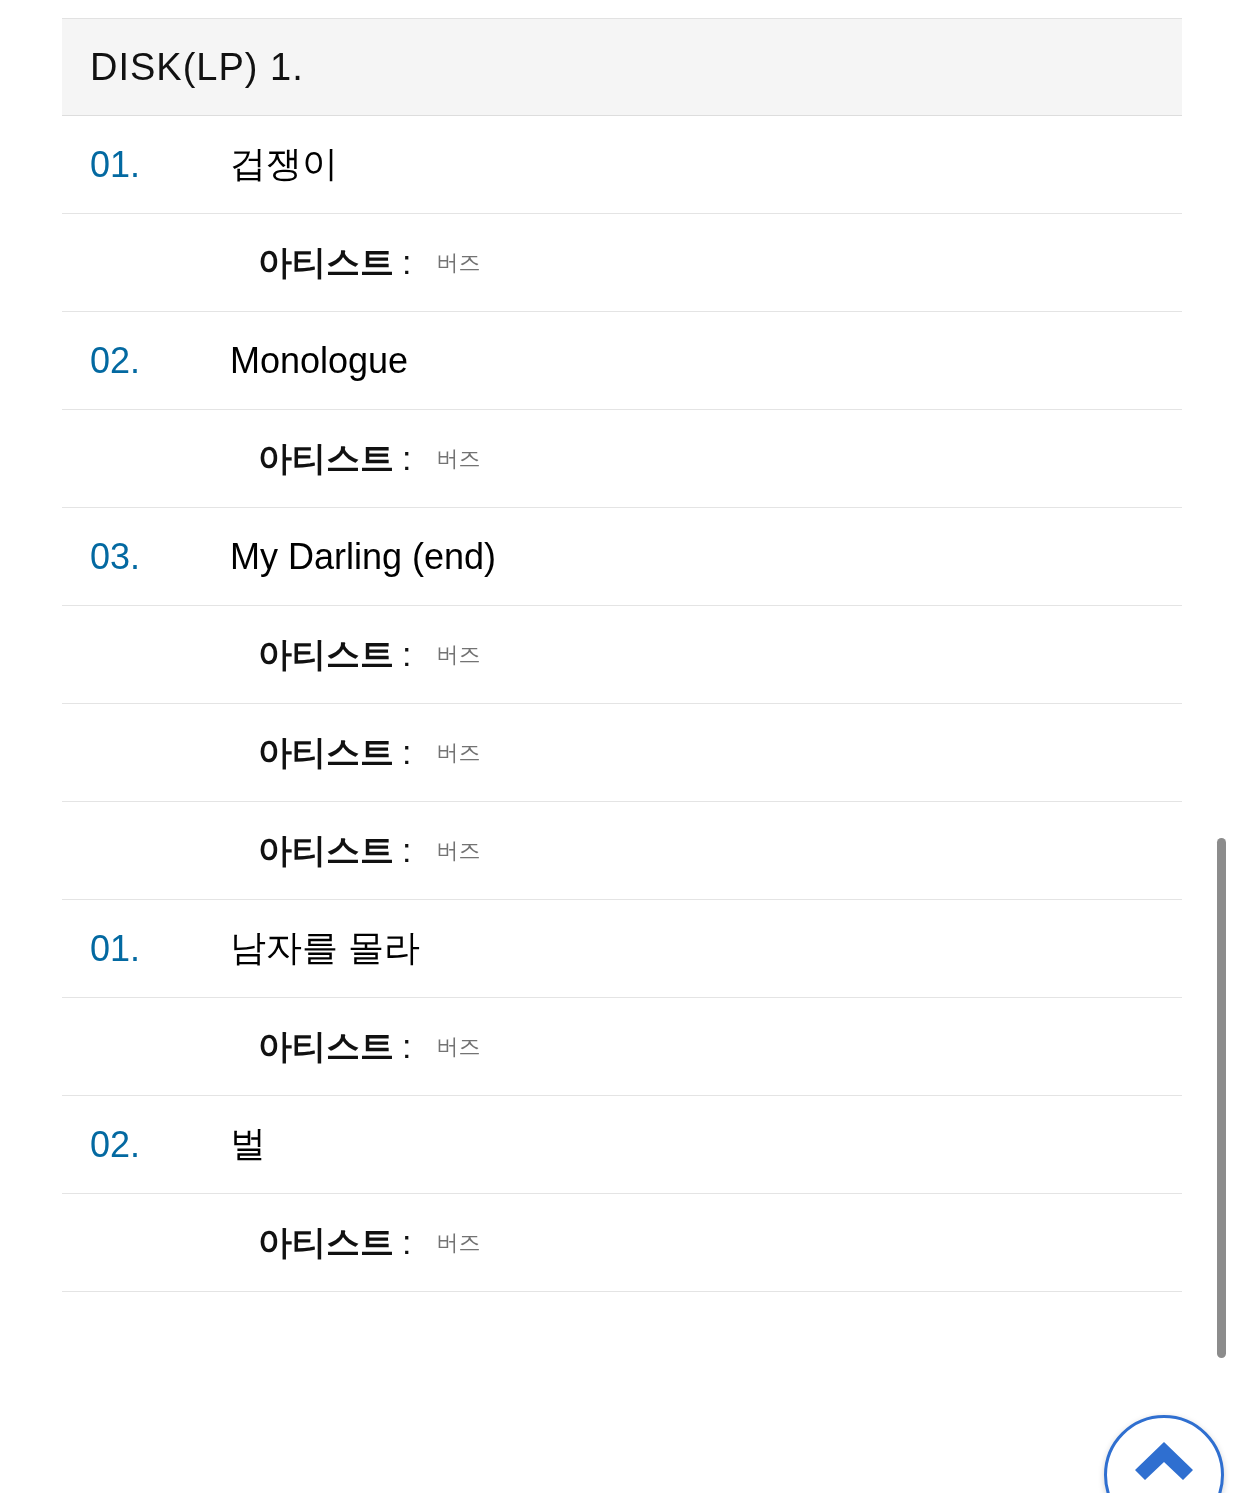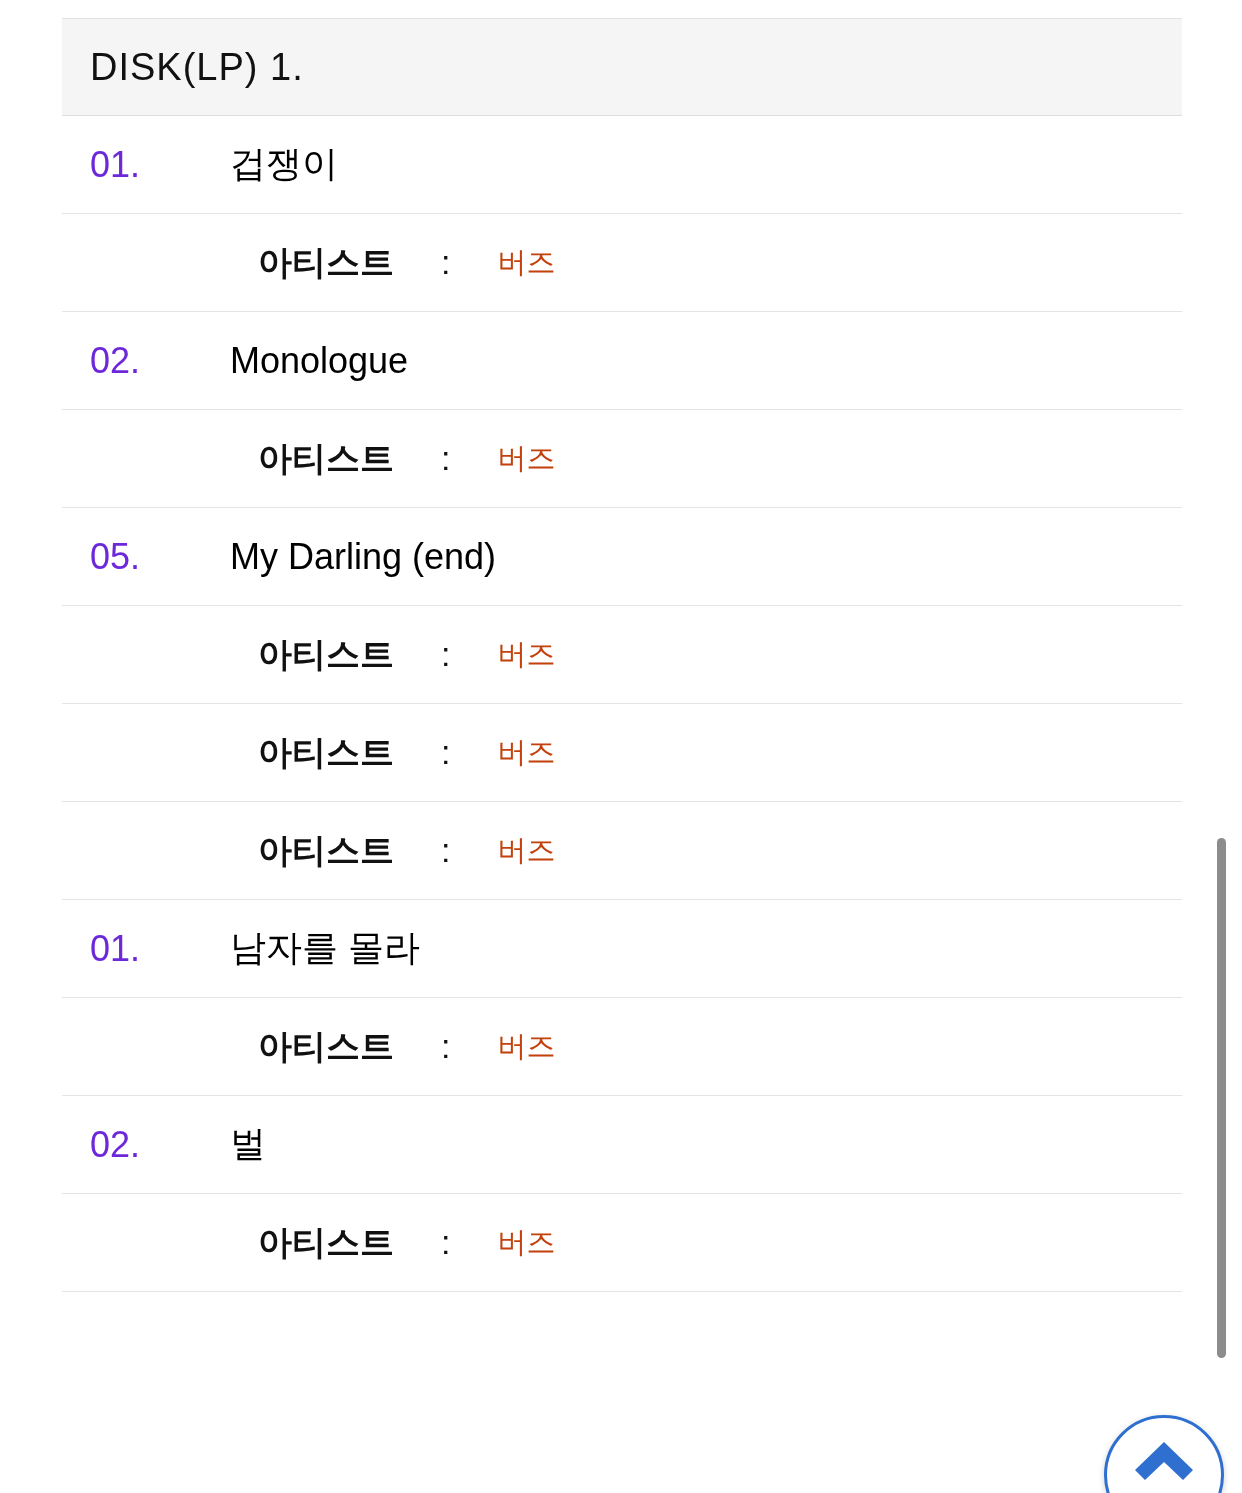--- a/index.html
+++ b/index.html
@@ -41,48 +41,48 @@
     align-items: center;
     height: 98px;
     border-bottom: 1px solid #e4e4e4;
     box-sizing: border-box;
   }
   .track-num {
     width: 168px;
     padding-left: 28px;
     box-sizing: border-box;
     font-size: 36px;
-    color: #6d28d9;
+    color: #0369a1;
   }
   .track-title {
     font-size: 36px;
     color: #000000;
   }
   .artist-row {
     display: flex;
     align-items: center;
     height: 98px;
     border-bottom: 1px solid #e4e4e4;
     box-sizing: border-box;
     padding-left: 196px;
-    gap: 39px;
   }
   .artist-label {
     font-size: 34px;
     font-weight: bold;
     color: #111111;
   }
   .artist-sep {
     font-size: 34px;
     color: #111111;
     padding: 0 8px;
   }
   .artist-name {
-    font-size: 29px;
-    color: #c2410c;
+    font-size: 22px;
+    color: #737373;
+    margin-left: 17px;
   }
   
   .scrollbar-track {
     position: absolute;
     right: 8px;
     top: 0;
     width: 10px;
     height: 1493px;
     background: transparent;
   }
@@ -139,21 +139,21 @@
       <span class="track-num">02.</span>
       <span class="track-title">Monologue</span>
     </div>
     <div class="artist-row">
       <span class="artist-label">아티스트</span>
       <span class="artist-sep">:</span>
       <span class="artist-name">버즈</span>
     </div>
 
     <div class="track-row">
-      <span class="track-num">05.</span>
+      <span class="track-num">03.</span>
       <span class="track-title">My Darling (end)</span>
     </div>
     <div class="artist-row">
       <span class="artist-label">아티스트</span>
       <span class="artist-sep">:</span>
       <span class="artist-name">버즈</span>
     </div>
 
     <div class="artist-row">
       <span class="artist-label">아티스트</span>

